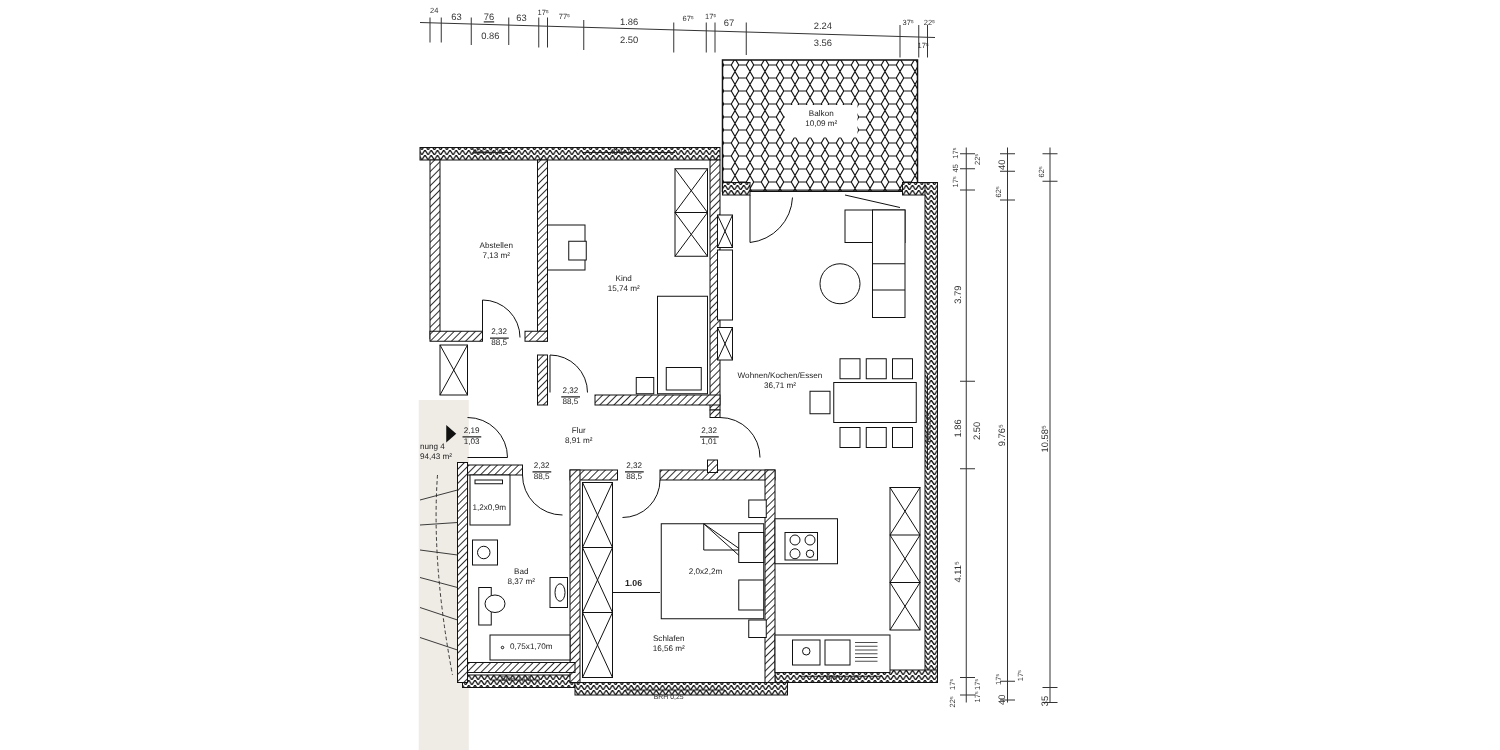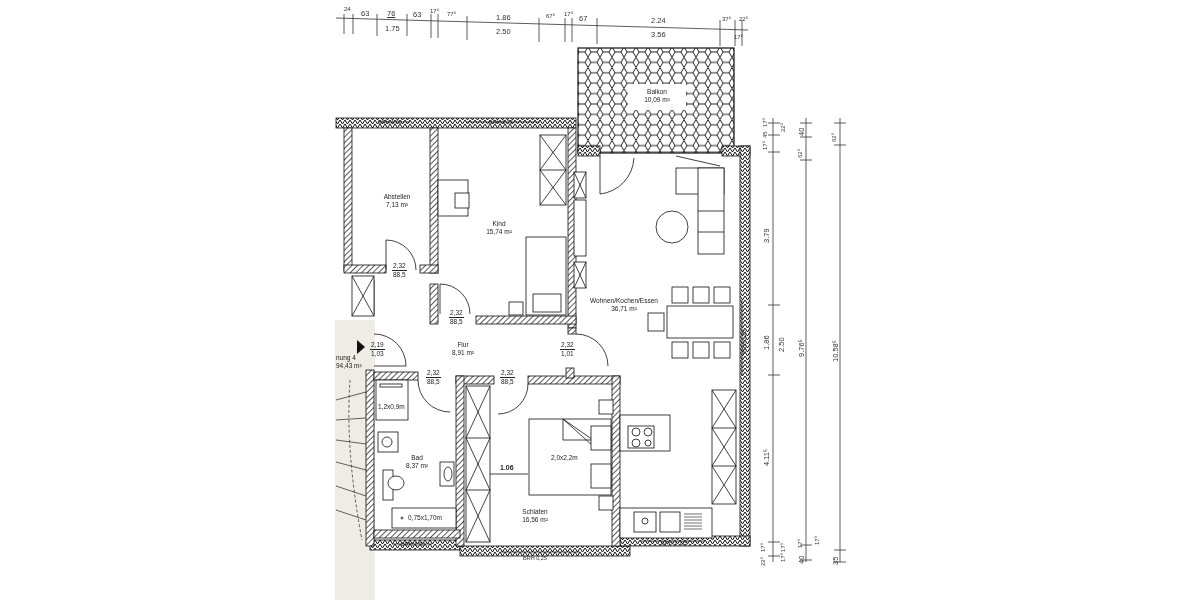--- a/index.html
+++ b/index.html
@@ -337,21 +337,21 @@
 <div class="dim" style="left:413px;top:10px;">63</div>
 <div class="dim sm" style="left:430px;top:8px;">17⁵</div>
 <div class="dim sm" style="left:447px;top:11px;">77⁵</div>
 <div class="dim" style="left:496px;top:13px;">1.86</div>
 <div class="dim sm" style="left:546px;top:13px;">67⁵</div>
 <div class="dim sm" style="left:564px;top:11px;">17⁵</div>
 <div class="dim" style="left:579px;top:14px;">67</div>
 <div class="dim" style="left:651px;top:16px;">2.24</div>
 <div class="dim sm" style="left:722px;top:16px;">37⁵</div>
 <div class="dim sm" style="left:739px;top:16px;">22⁵</div>
-<div class="dim" style="left:385px;top:24px;">1.75</div>
+<div class="dim" style="left:385px;top:24px;">0.86</div>
 <div class="dim" style="left:496px;top:27px;">2.50</div>
 <div class="dim" style="left:651px;top:30px;">3.56</div>
 <div class="dim sm" style="left:734px;top:34px;">17⁵</div>
 
 <div class="vdim" style="left:762px;top:150px;font-size:6px;">17⁵</div>
 <div class="vdim" style="left:762px;top:138px;font-size:6px;">45</div>
 <div class="vdim" style="left:762px;top:127px;font-size:6px;">17⁵</div>
 <div class="vdim" style="left:780px;top:132px;font-size:6px;">22⁵</div>
 <div class="vdim" style="left:762px;top:243px;">3.79</div>
 <div class="vdim" style="left:762px;top:350px;">1.86</div>

